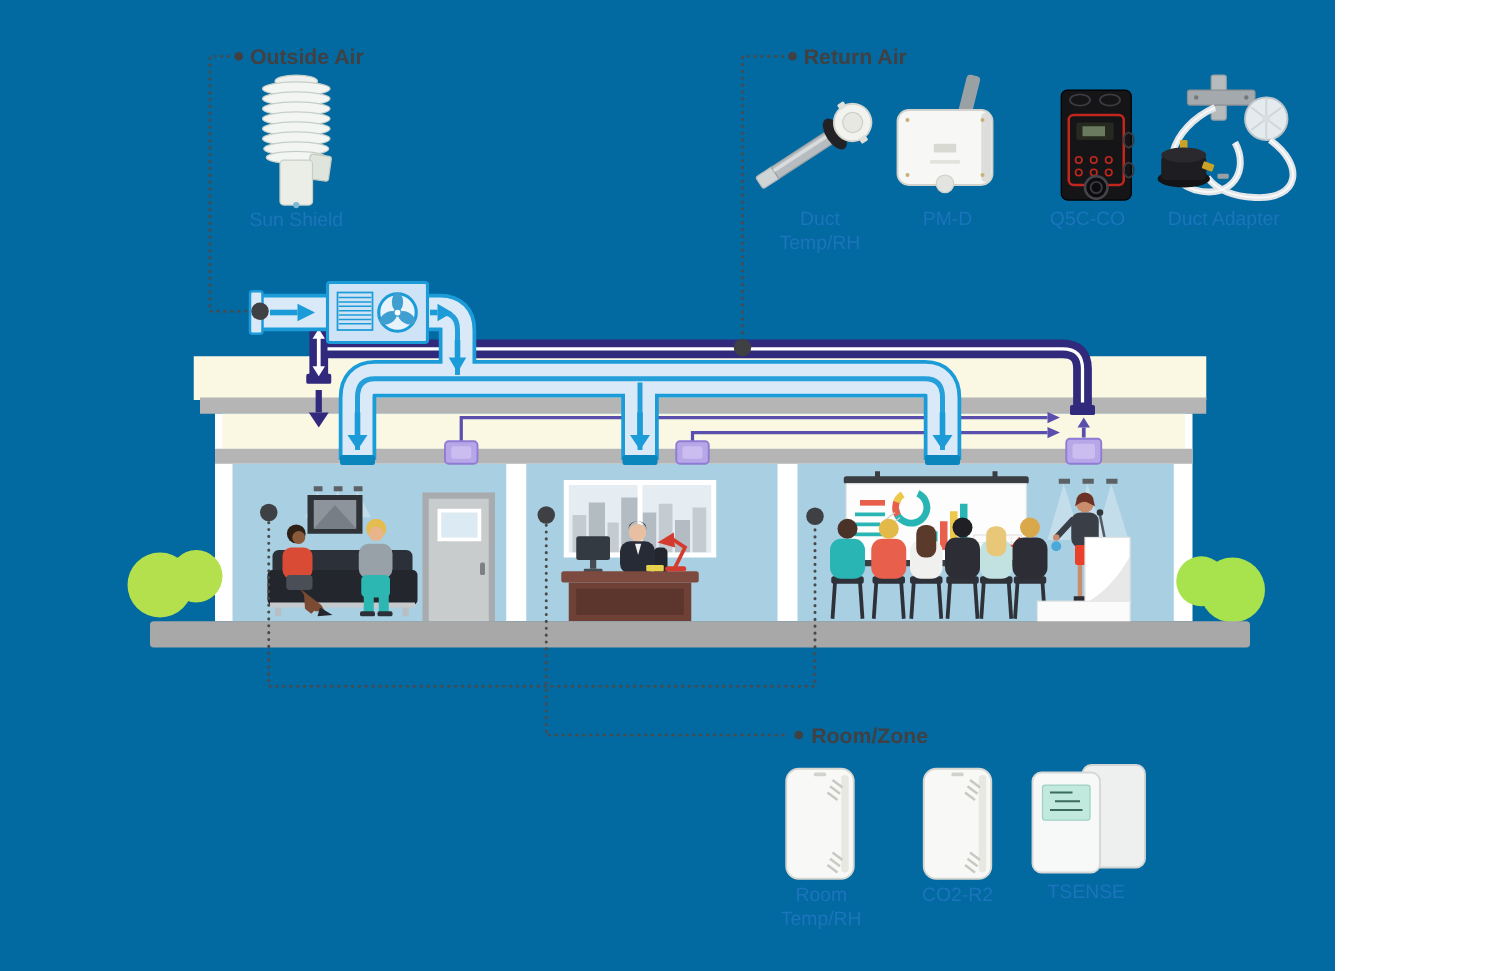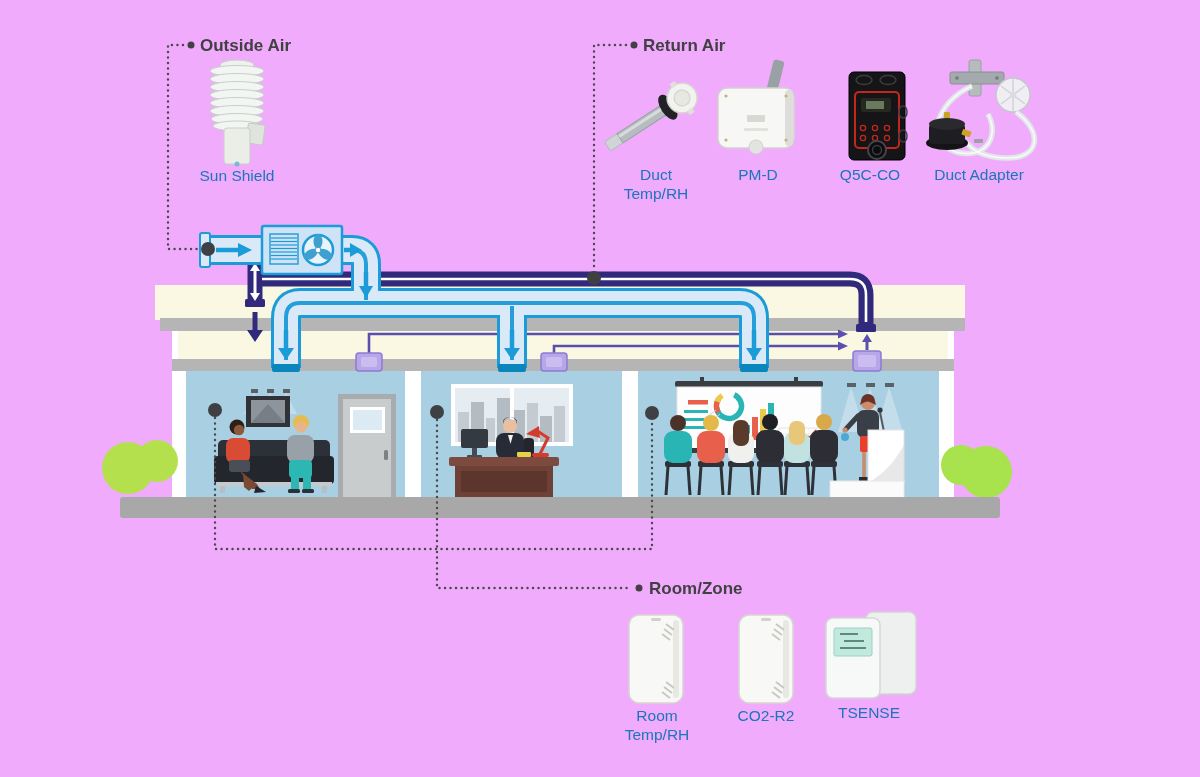--- a/index.html
+++ b/index.html
@@ -1,16 +1,16 @@
 <!DOCTYPE html>
 <html><head>
 <meta charset="utf-8">
 <style>
   html,body{margin:0;padding:0;background:#ffffff;}
-  .stage{position:relative;width:1200px;height:777px;background:#f0abfc;overflow:hidden;
+  .stage{position:relative;width:1068px;height:777px;background:#0369a1;overflow:hidden;
          font-family:"Liberation Sans",sans-serif;}
   svg{display:block;}
   .heading{font-family:"Liberation Sans",sans-serif;font-weight:bold;font-size:17px;}
   .prodlabel{font-family:"Liberation Sans",sans-serif;font-weight:500;font-size:15.5px;}
 </style>
 </head>
 <body>
 
 <div class="stage">
 <svg width="1200" height="777" viewBox="0 0 1200 777" xmlns="http://www.w3.org/2000/svg">

